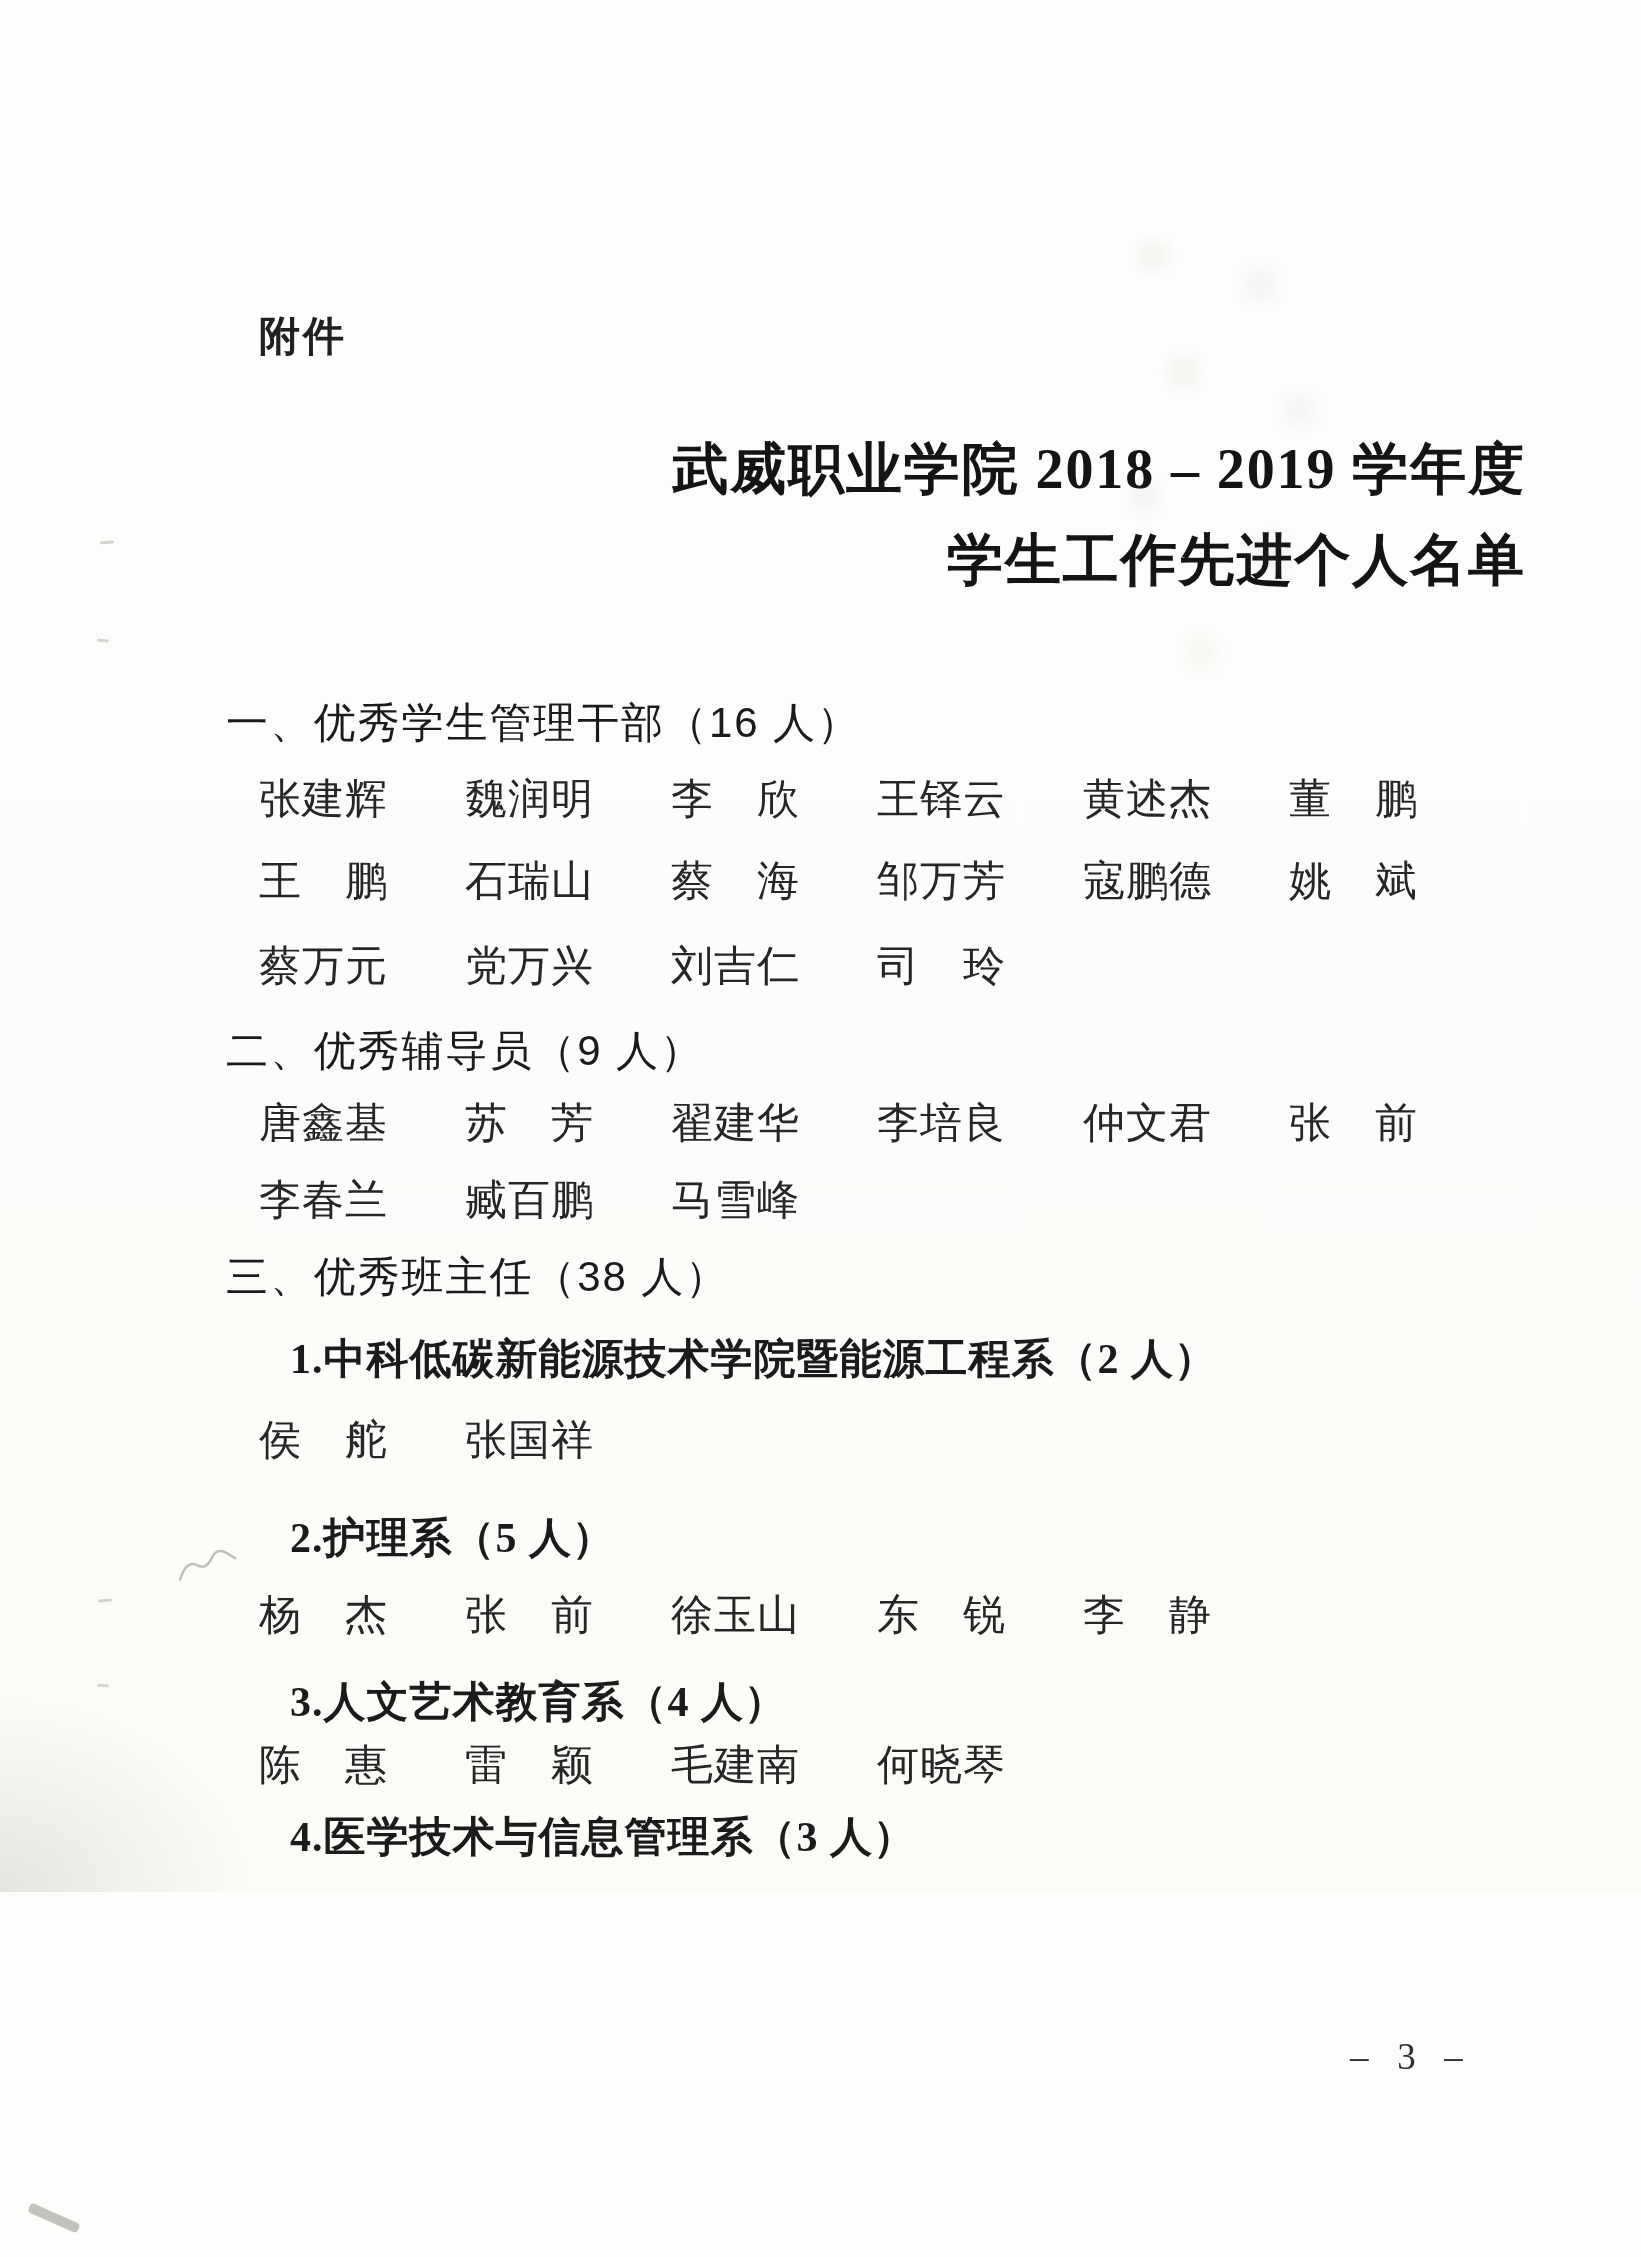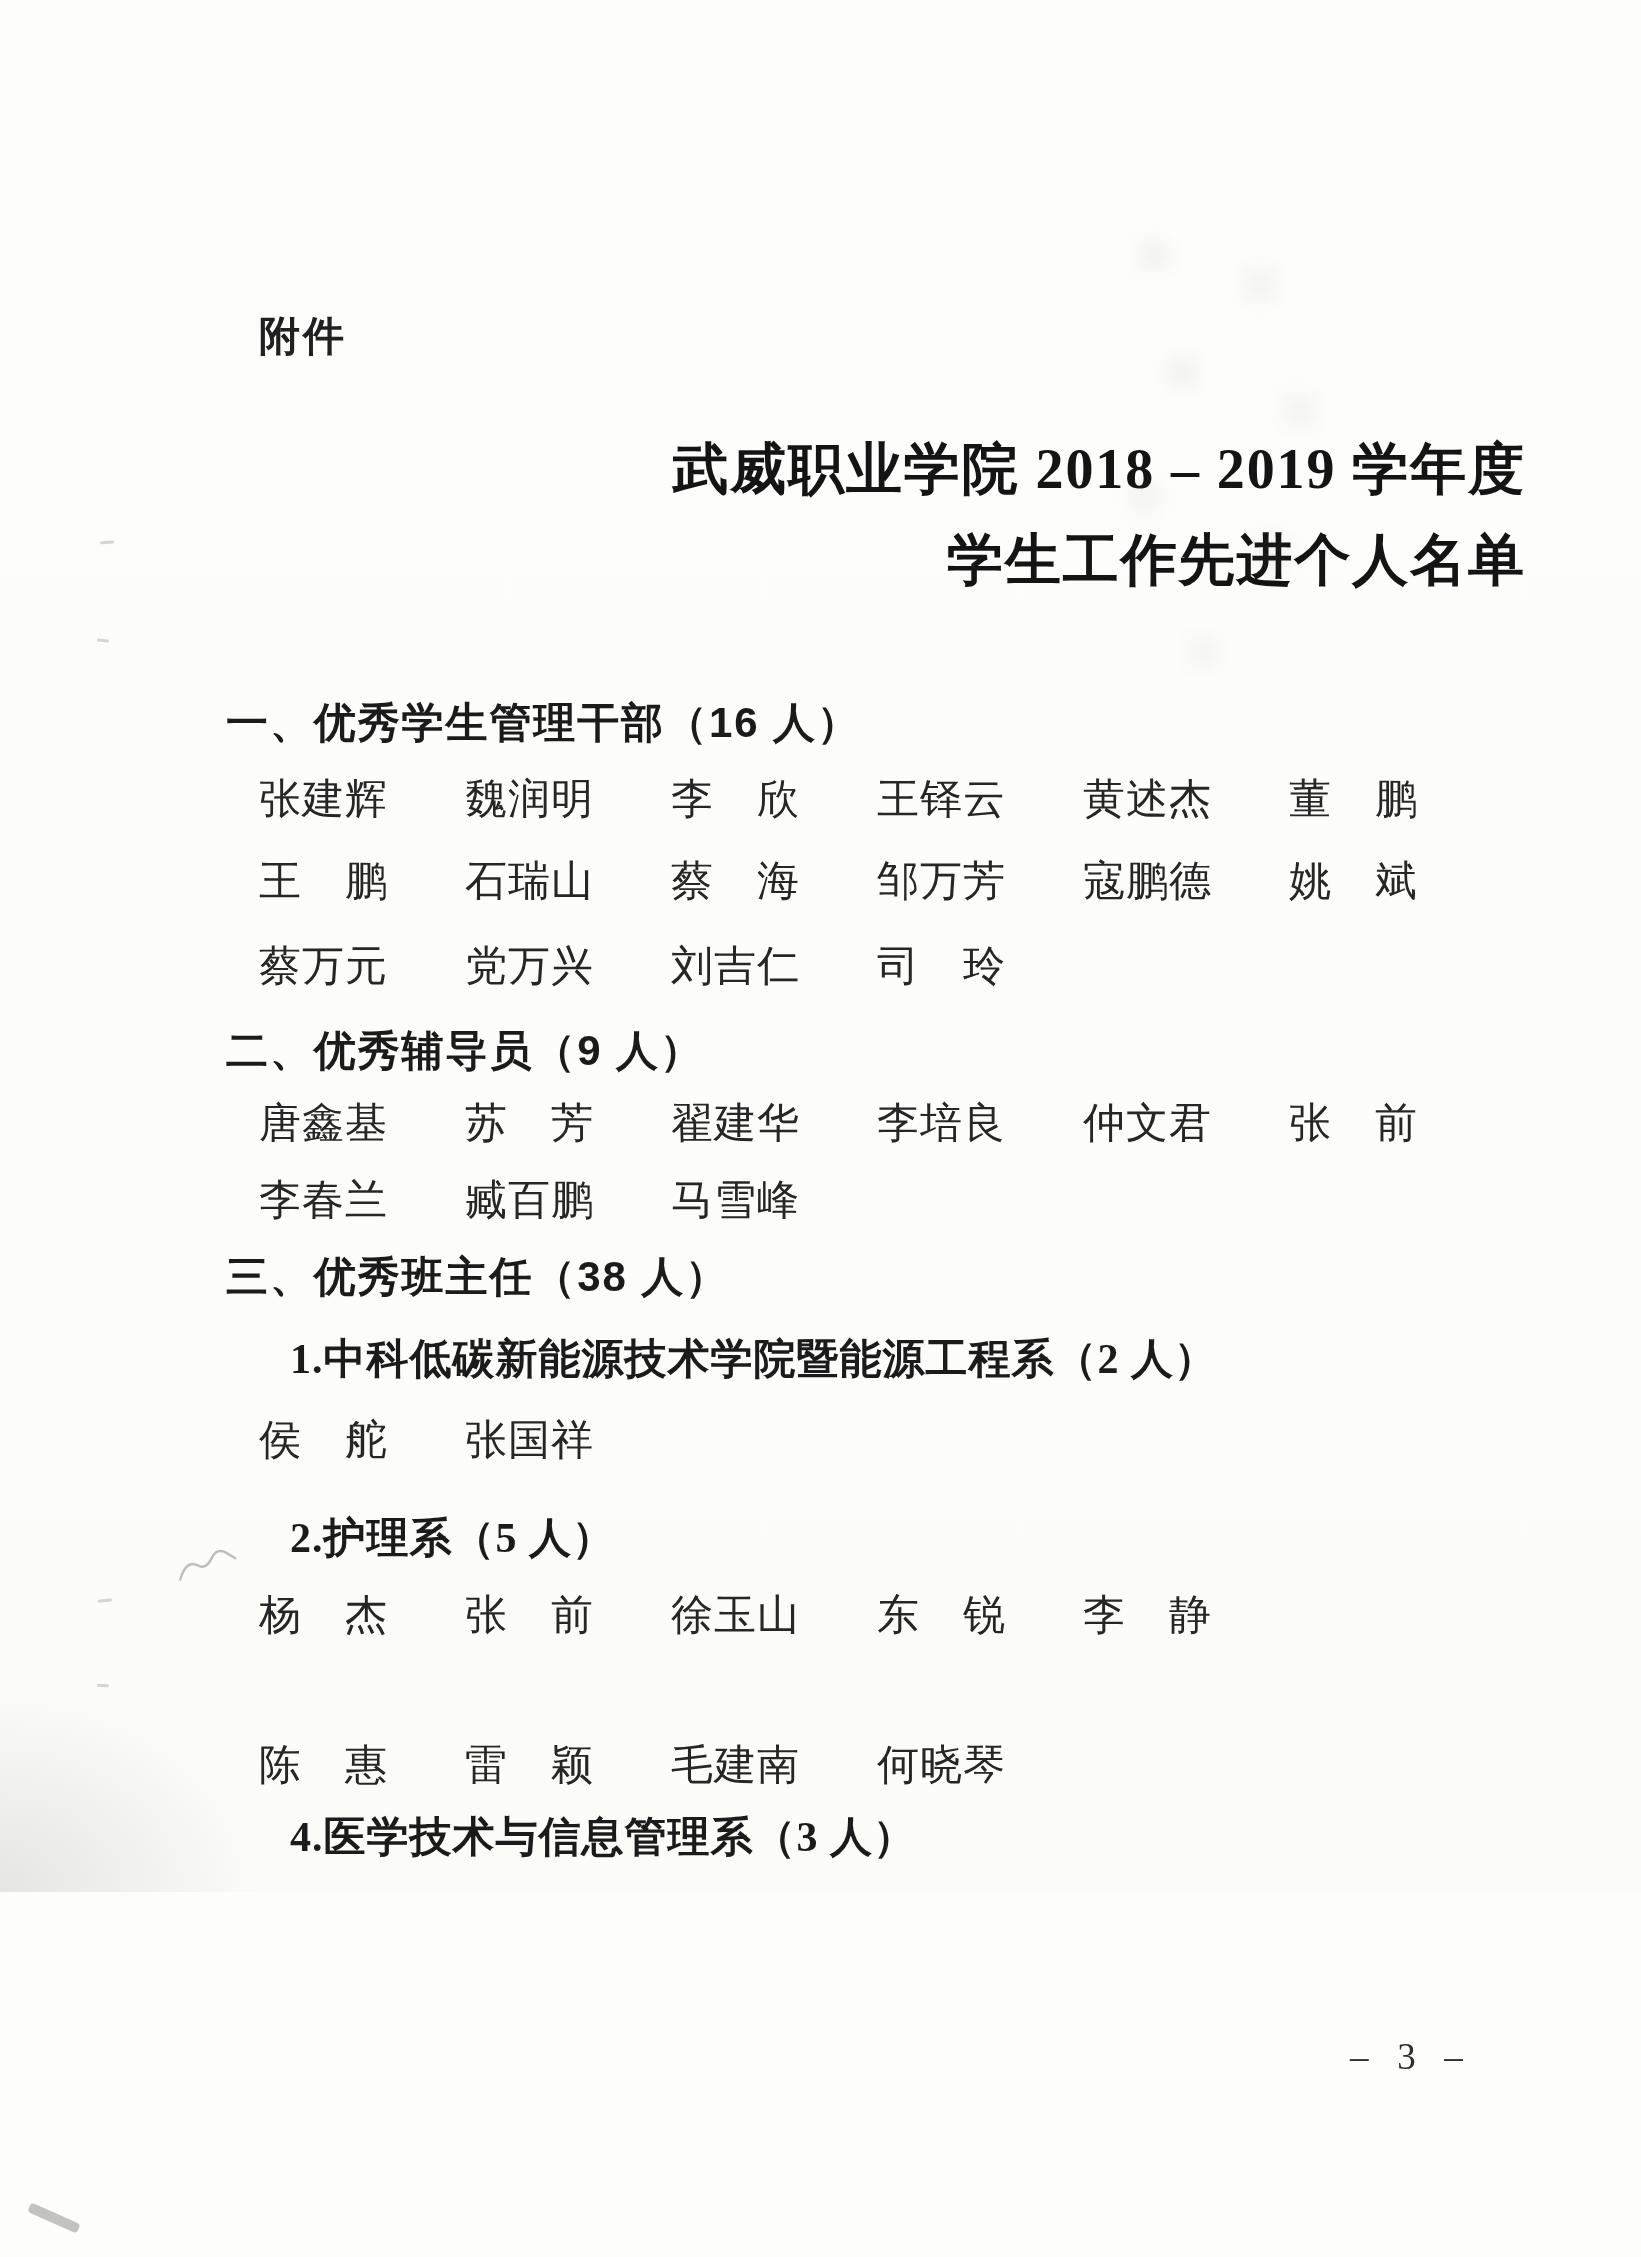--- a/index.html
+++ b/index.html
@@ -22,21 +22,21 @@
   }
   .title-line{
     position:absolute;left:0;width:1526px;text-align:right;
     font-family:"Liberation Serif","DejaVu Serif",serif;
     font-weight:700;font-size:56px;color:#141414;letter-spacing:1.9px;
     white-space:nowrap;line-height:1.2;
   }
   .heading{
     left:226px;
     font-family:"Liberation Sans","DejaVu Sans",sans-serif;
-    font-weight:700;font-size:42px;color:#1b1b1b;letter-spacing:1.9px;
+    font-weight:400;font-size:42px;color:#1b1b1b;letter-spacing:1.9px;
   }
   .subheading{
     left:290px;
     font-family:"Liberation Serif","DejaVu Serif",serif;
     font-weight:700;font-size:42px;color:#1b1b1b;letter-spacing:1px;
   }
   .row{
     left:259px;display:flex;gap:77px;
     font-size:42px;color:#262626;justify-content:flex-end;
   }
@@ -131,20 +131,21 @@
 
   <div class="line subheading" style="top:1512px">2.护理系（5 人）</div>
   <div class="line row" style="top:1589px">
     <span class="name">杨　杰</span>
     <span class="name">张　前</span>
     <span class="name">徐玉山</span>
     <span class="name">东　锐</span>
     <span class="name">李　静</span>
   </div>
 
+  <div class="line subheading" style="top:1676px">3.人文艺术教育系（4 人）</div>
   <div class="line row" style="top:1739px">
     <span class="name">陈　惠</span>
     <span class="name">雷　颖</span>
     <span class="name">毛建南</span>
     <span class="name">何晓琴</span>
   </div>
 
   <div class="line subheading" style="top:1811px">4.医学技术与信息管理系（3 人）</div>
 
   <div class="page-number">– 3 –</div>

